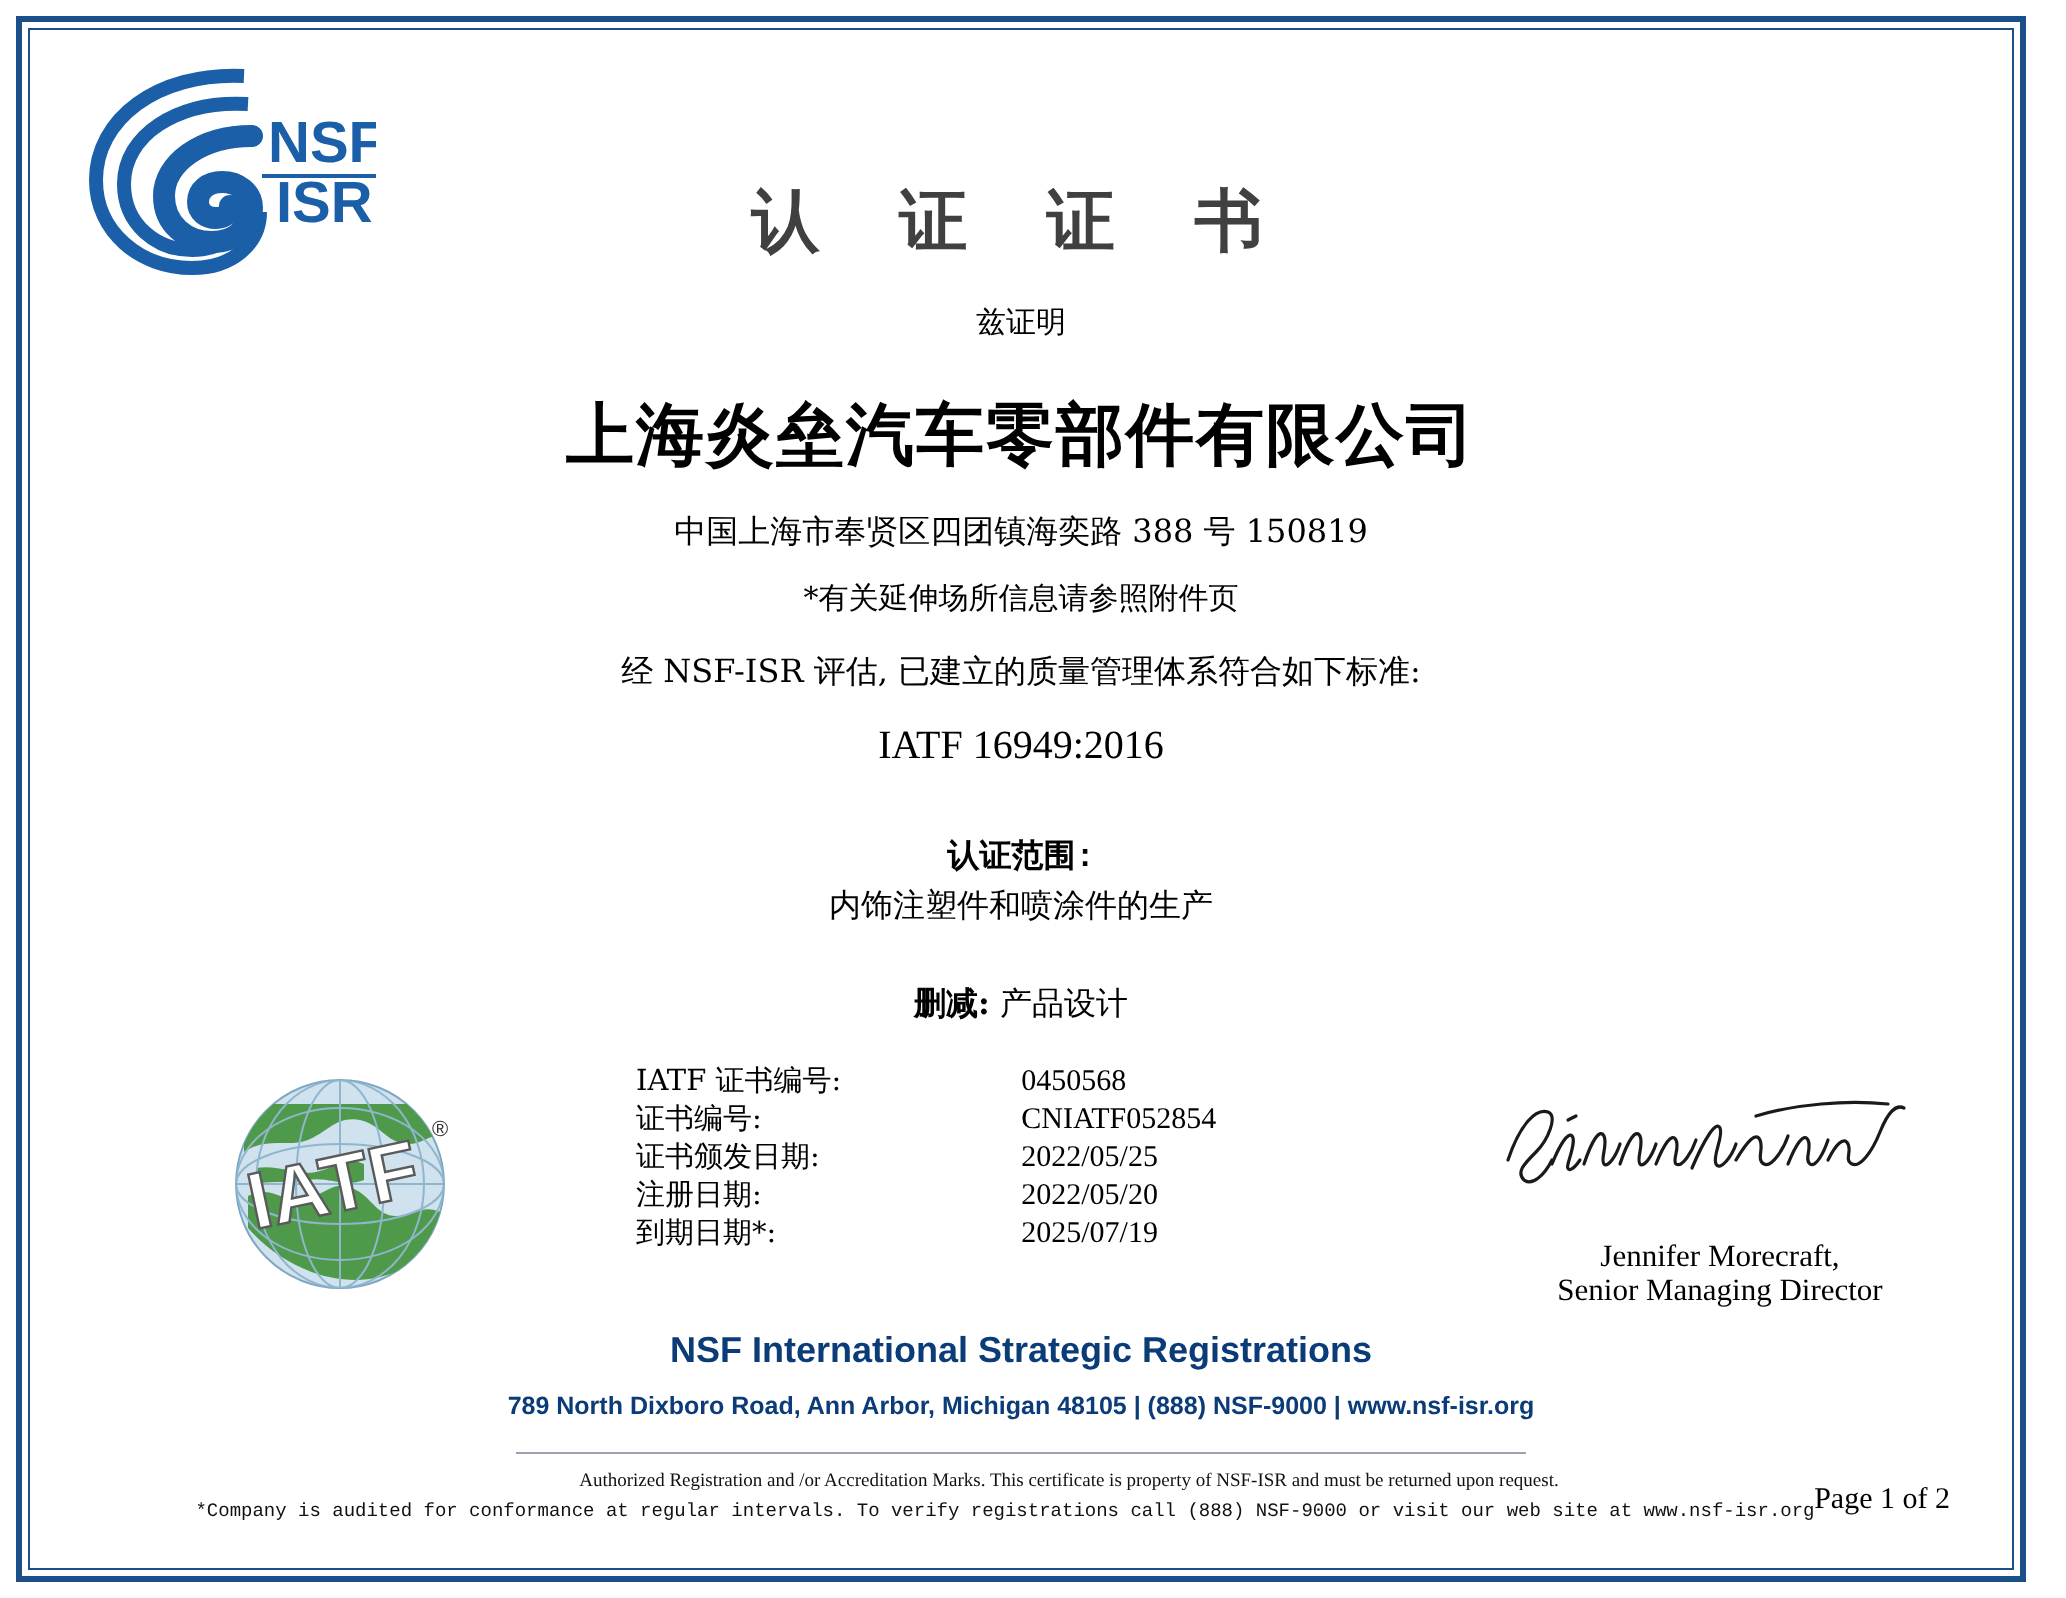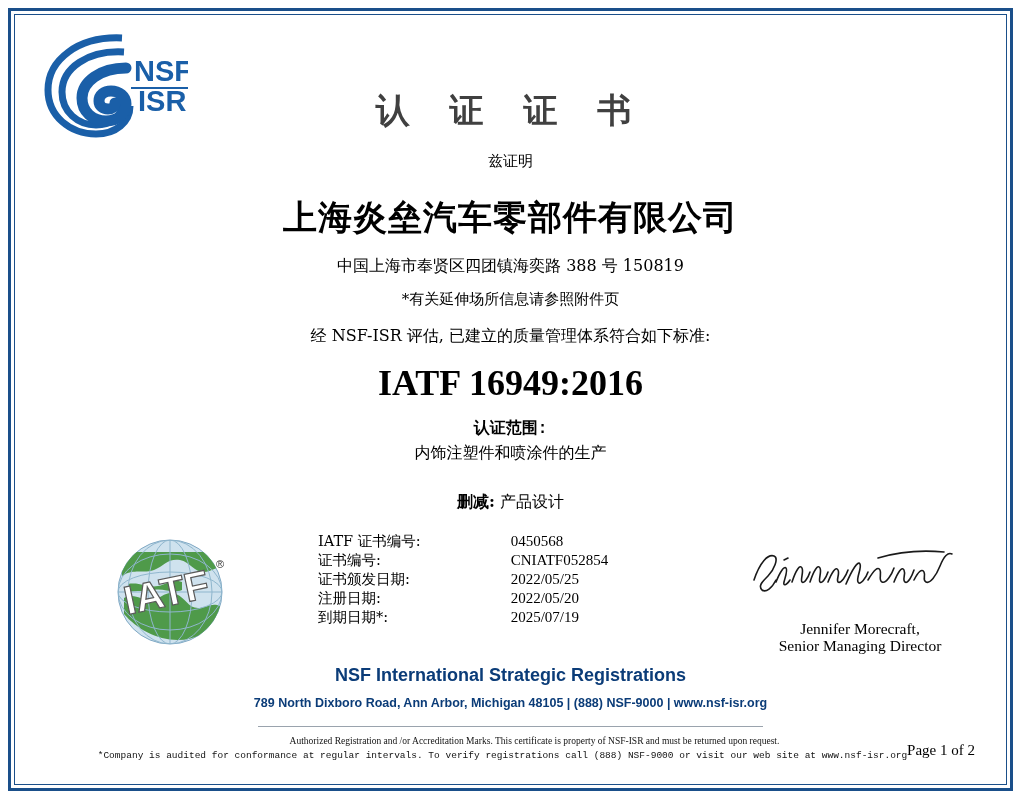--- a/index.html
+++ b/index.html
@@ -101,22 +101,22 @@
     top: 326px;
     text-align: center;
     font-size: 16px;
     font-family: "DejaVu Serif", serif;
   }
   .standard-line {
     position: absolute;
     left: 0; right: 0;
     top: 362px;
     text-align: center;
-    font-size: 36px;
-    font-weight: bold;
+    font-size: 20px;
+    font-weight: normal;
     font-family: "Liberation Serif", serif;
   }
   .scope-label {
     position: absolute;
     left: 0; right: 0;
     top: 418px;
     text-align: center;
     font-size: 16px;
     font-weight: bold;
     font-family: Liberation Mono, monospace;

